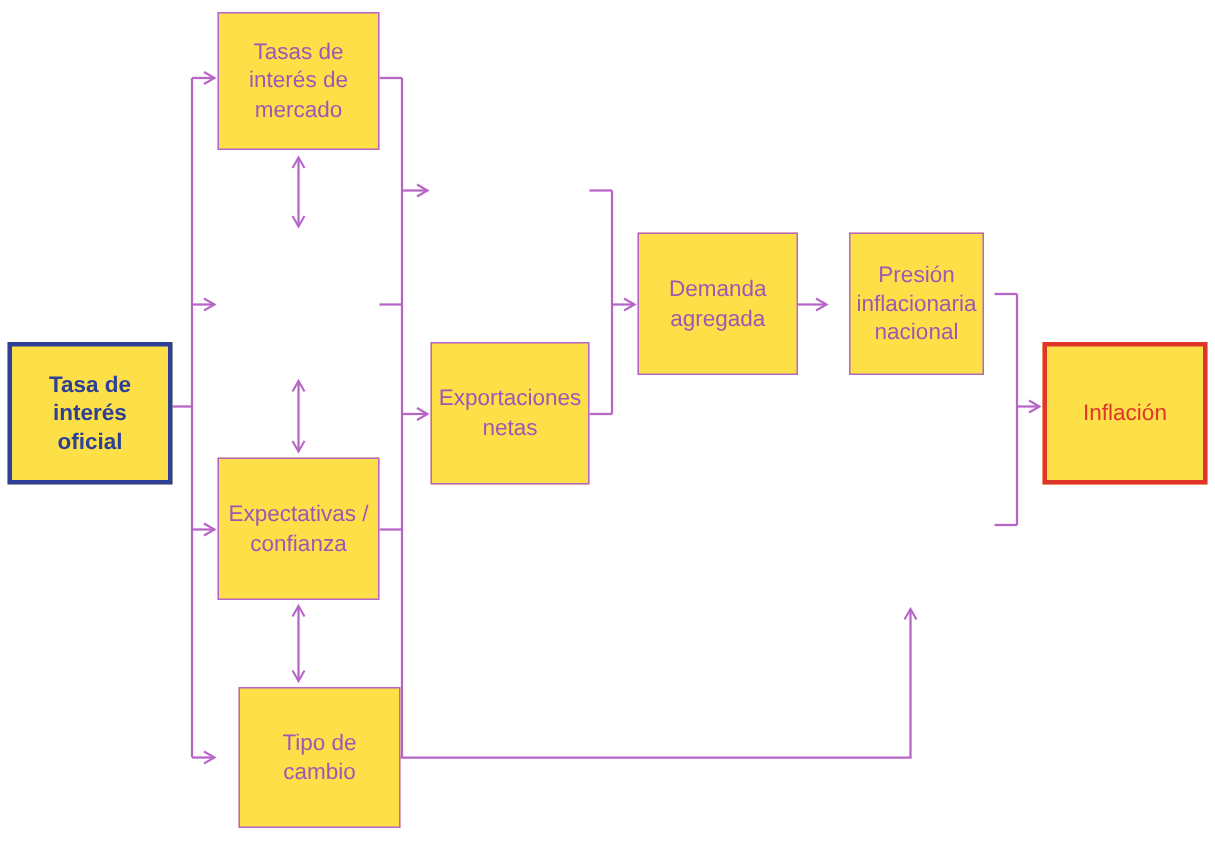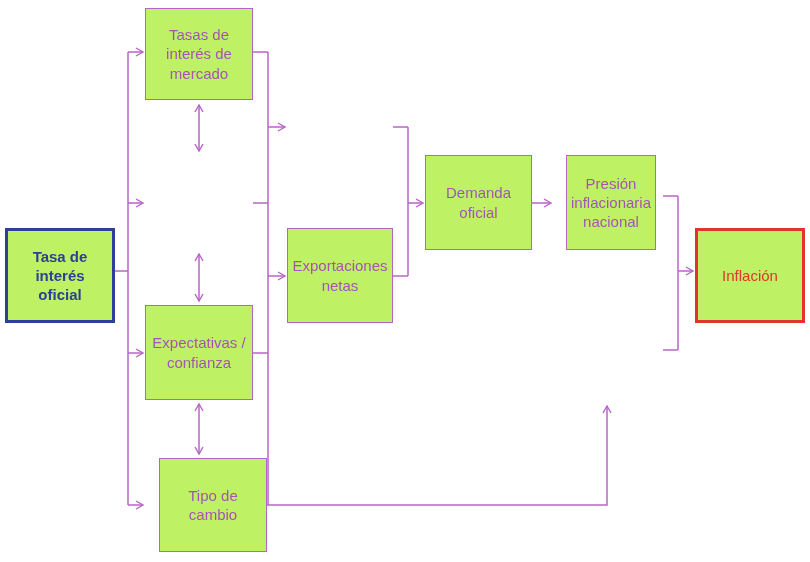--- a/index.html
+++ b/index.html
@@ -16,21 +16,21 @@
     background:var(--background);
     font-family:"Liberation Sans","DejaVu Sans",sans-serif;
     overflow:hidden;
   }
   svg.connectors{position:absolute;left:0;top:0;width:810px;height:562px;}
   .edge{stroke:var(--purple-line);stroke-width:1.5;fill:none;}
   .arrowhead{stroke:var(--purple-line);fill:none;}
   .node{
     position:absolute;
     box-sizing:border-box;
-    background:#bef264;
+    background:#fde047;
     display:flex;align-items:center;justify-content:center;
     text-align:center;
     font-size:15px;line-height:1.28;
     padding:4px 6px;
   }
   .node.purple{border:1.5px solid var(--purple-line);color:var(--purple-text);}
   .node.blue{border:3px solid var(--blue);color:var(--blue);font-weight:bold;padding:4px 20px;}
   .node.red{border:3px solid var(--red);color:var(--red);font-weight:normal;}
 </style>
 </head>
@@ -107,20 +107,20 @@
   <div class="node purple" style="left:145px;top:8px;width:108px;height:92px">Tasas de interés de mercado</div>
 
 
   <div class="node purple" style="left:145px;top:305px;width:108px;height:95px">Expectativas / confianza</div>
 
   <div class="node purple" style="left:159px;top:458px;width:108px;height:94px">Tipo de cambio</div>
 
 
   <div class="node purple" style="left:287px;top:228px;width:106px;height:95px">Exportaciones netas</div>
 
-  <div class="node purple" style="left:425px;top:155px;width:107px;height:95px">Demanda oficial</div>
+  <div class="node purple" style="left:425px;top:155px;width:107px;height:95px">Demanda agregada</div>
 
   <div class="node purple" style="left:566px;top:155px;width:90px;height:95px">Presión inflacionaria nacional</div>
 
 
   <div class="node red" style="left:695px;top:228px;width:110px;height:95px">Inflación</div>
 
 </div>
 
 </body></html>

